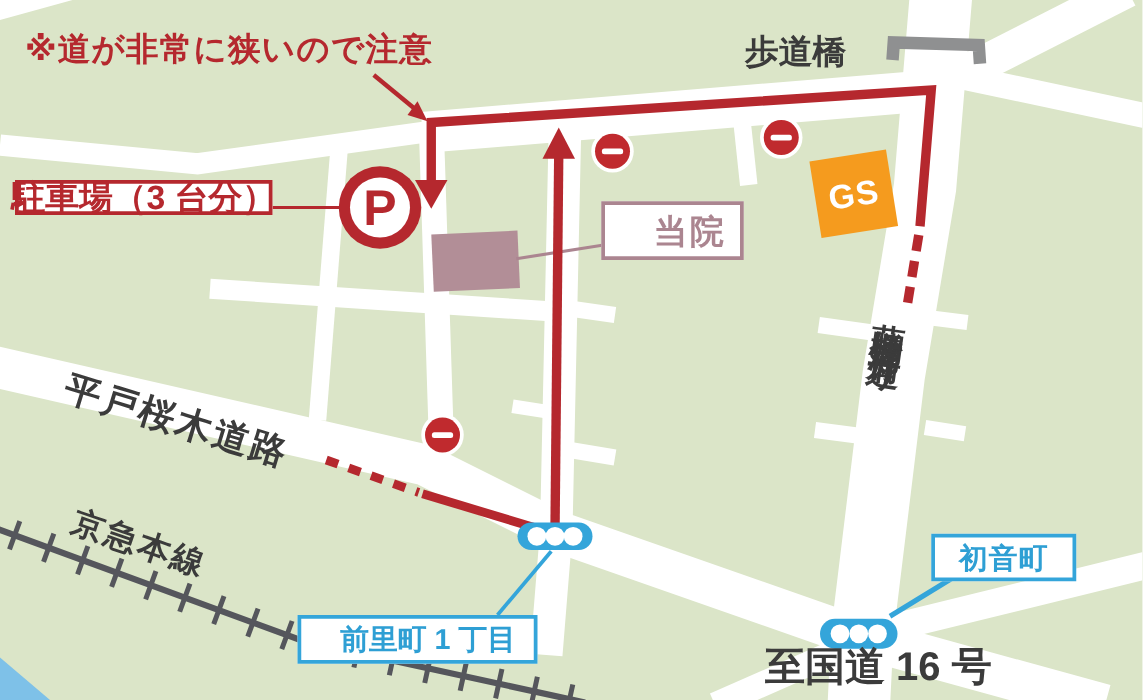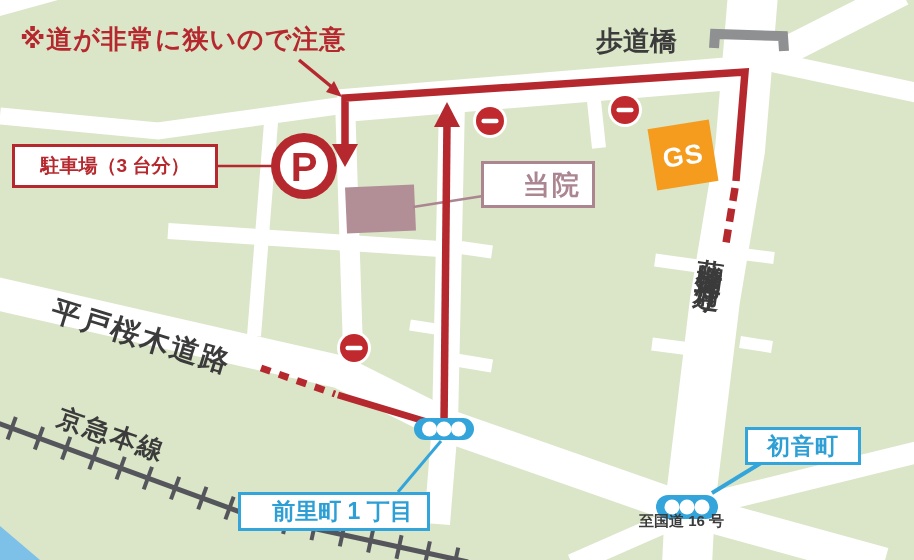--- a/index.html
+++ b/index.html
@@ -120,28 +120,28 @@
       <circle cx="-15" r="7.5" fill="#ffffff"></circle>
         <circle cx="0" r="7.5" fill="#ffffff"></circle>
         <circle cx="15" r="7.5" fill="#ffffff"></circle>
     </g>
   </svg>
 
   <div class="lbl note" style="left:20px;top:22px;">※道が非常に狭いので注意</div>
 
   <div class="lbl dark" style="left:596px;top:23px;font-size:27px;">歩道橋</div>
 
-  <div class="lbl boxlbl red-box" style="left:12px;top:144px;width:206px;height:44px;font-size:19px;">駐車場（3 台分）</div>
+  <div class="lbl boxlbl red-box" style="left:12px;top:144px;width:206px;height:28px;font-size:27px;">駐車場（3 台分）</div>
 
   <div class="lbl boxlbl mauve-box" style="left:481px;top:161px;width:114px;height:47px;font-size:27px;letter-spacing:2px;padding-left:28px;">当院</div>
 
   <div class="lbl dark vert" style="left:697px;top:238px;font-size:27px;">藤棚浦舟通り</div>
 
   <div class="lbl dark" style="left:58px;top:291px;font-size:29px;letter-spacing:2px;transform:rotate(17deg);transform-origin:left top;">平戸桜木道路</div>
 
   <div class="lbl dark" style="left:64px;top:400px;font-size:26px;letter-spacing:2px;transform:rotate(19deg);transform-origin:left top;">京急本線</div>
 
   <div class="lbl boxlbl blue-box" style="left:238px;top:492px;width:192px;height:39px;font-size:23px;padding-left:17px;">前里町 1 丁目</div>
 
   <div class="lbl boxlbl blue-box" style="left:745px;top:427px;width:116px;height:38px;font-size:23px;letter-spacing:1px;">初音町</div>
 
-  <div class="lbl dark" style="left:612px;top:512px;font-size:15px;margin-left:27px;">至国道 16 号</div>
+  <div class="lbl dark" style="left:612px;top:512px;font-size:32px;">至国道 16 号</div>
 </div>
 
 </body></html>

